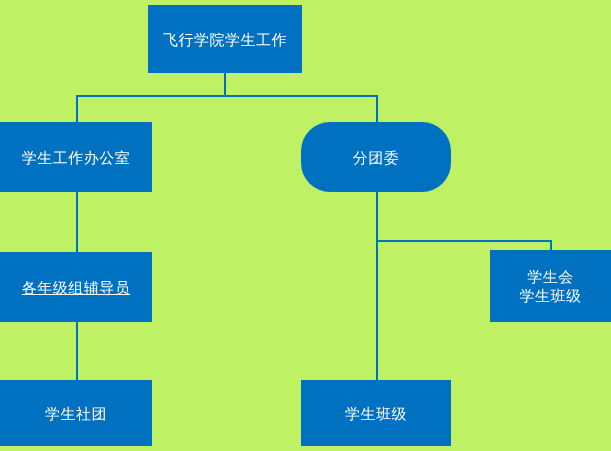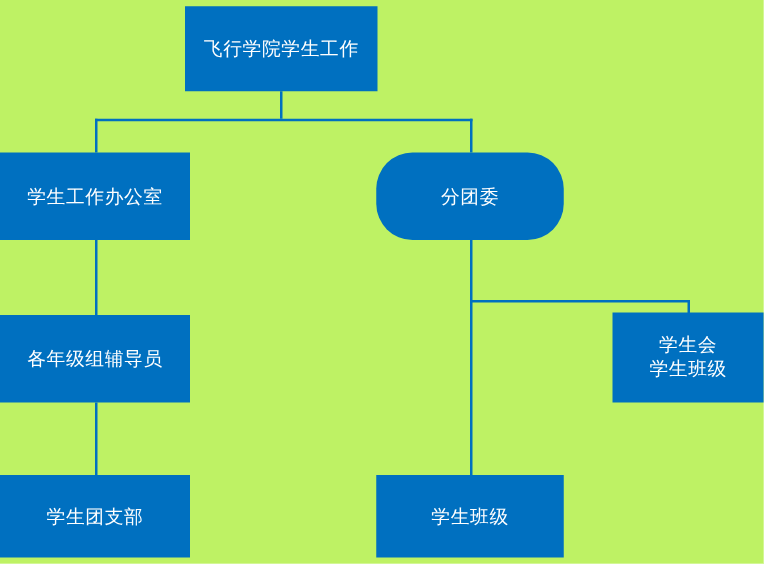--- a/index.html
+++ b/index.html
@@ -51,18 +51,18 @@
     <div class="connector v" style="left: 76px; top: 95px; height: 27px;"></div>
     <div class="connector v" style="left: 376px; top: 95px; height: 27px;"></div>
     <div class="connector v" style="left: 76px; top: 192px; height: 60px;"></div>
     <div class="connector v" style="left: 76px; top: 322px; height: 58px;"></div>
     <div class="connector v" style="left: 376px; top: 192px; height: 188px;"></div>
     <div class="connector h" style="left: 376px; top: 240px; width: 176px;"></div>
     <div class="connector v" style="left: 550px; top: 240px; height: 11px;"></div>
     <div class="node" style="left: 148px; top: 5px; width: 154px; height: 68px; background: rgb(0, 112, 192); color: rgb(255, 255, 255);">飞行学院学生工作</div>
     <div class="node" style="left: 0px; top: 122px; width: 152px; height: 70px; background: rgb(0, 112, 192); color: rgb(255, 255, 255);">学生工作办公室</div>
     <div class="node" style="left: 301px; top: 122px; width: 150px; height: 70px; background: rgb(0, 112, 192); color: rgb(255, 255, 255); border-radius: 29px;">分团委</div>
-    <div class="node" style="left: 0px; top: 252px; width: 152px; height: 70px; background: rgb(0, 112, 192); color: rgb(255, 255, 255);">各年级组辅导员</div>
+    <div class="node" style="left: 0px; top: 252px; width: 152px; height: 70px; background: rgb(0, 112, 192); color: rgb(255, 255, 255); text-decoration: underline;">各年级组辅导员</div>
     <div class="node" style="left: 490px; top: 250px; width: 121px; height: 72px; background: rgb(0, 112, 192); color: rgb(255, 255, 255);">学生会
 学生班级</div>
-    <div class="node" style="left: 0px; top: 380px; width: 152px; height: 66px; background: rgb(0, 112, 192); color: rgb(255, 255, 255);">学生团支部</div>
+    <div class="node" style="left: 0px; top: 380px; width: 152px; height: 66px; background: rgb(0, 112, 192); color: rgb(255, 255, 255);">学生社团</div>
     <div class="node" style="left: 301px; top: 380px; width: 150px; height: 66px; background: rgb(0, 112, 192); color: rgb(255, 255, 255);">学生班级</div>
   </div>
 
 </body></html>

